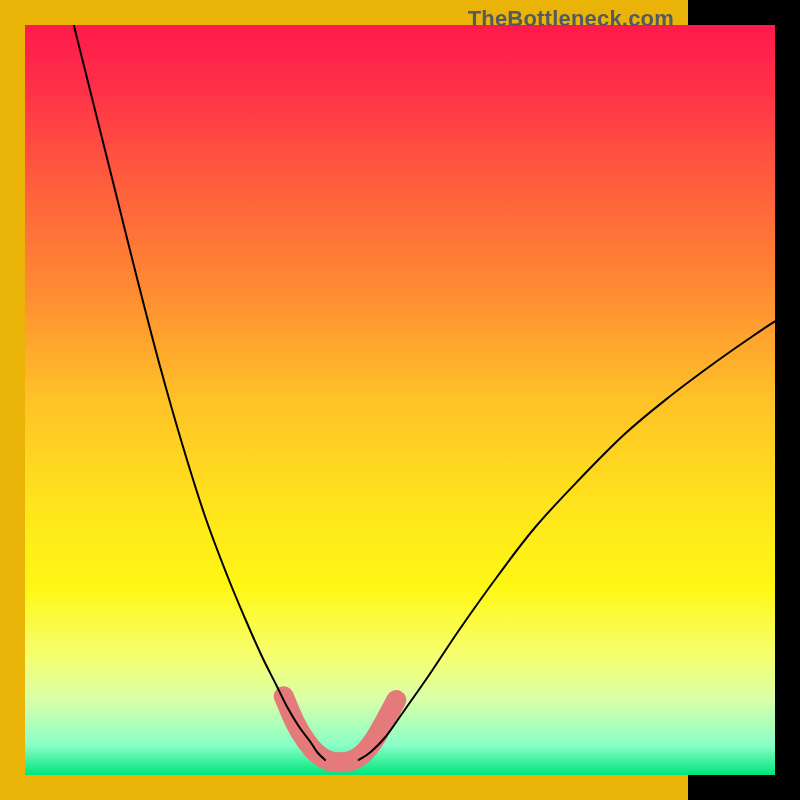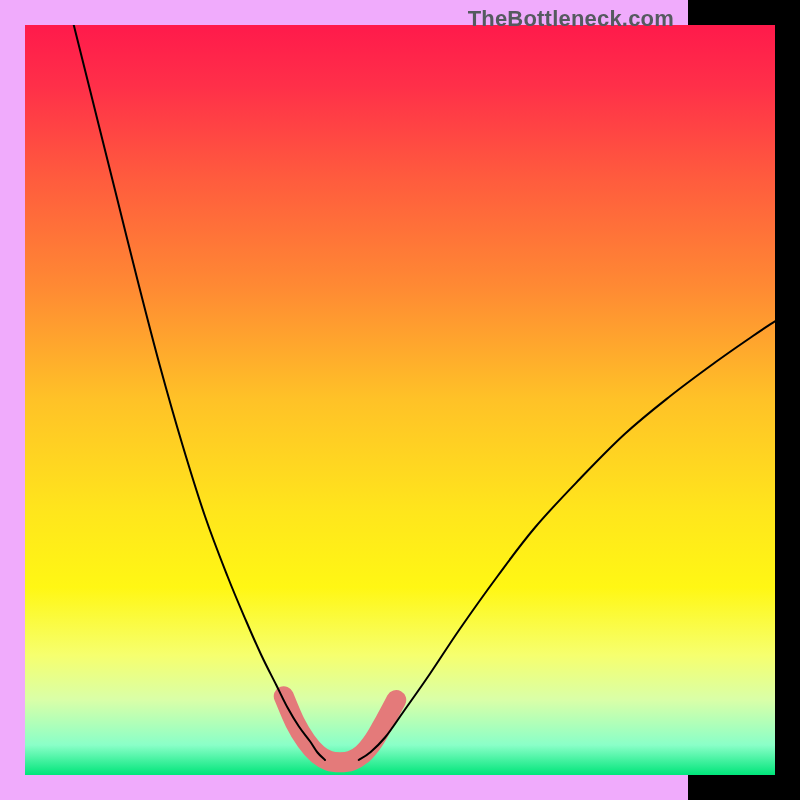--- a/index.html
+++ b/index.html
@@ -1,21 +1,21 @@
 <!DOCTYPE html>
 <html><head>
 <meta charset="utf-8">
 <style>
   * { margin: 0; padding: 0; box-sizing: border-box; }
   html, body { width: 800px; height: 800px; overflow: hidden; background: #000; }
   .frame {
     position: relative;
     width: 688px;
     height: 800px;
-    background: #f0abfc;
+    background: #eab308;
   }
   .watermark {
     position: absolute;
     top: 6px;
     right: 14px;
     font-family: Arial, Helvetica, sans-serif;
     font-size: 22px;
     font-weight: 600;
     color: #555a5f;
     letter-spacing: 0.2px;

